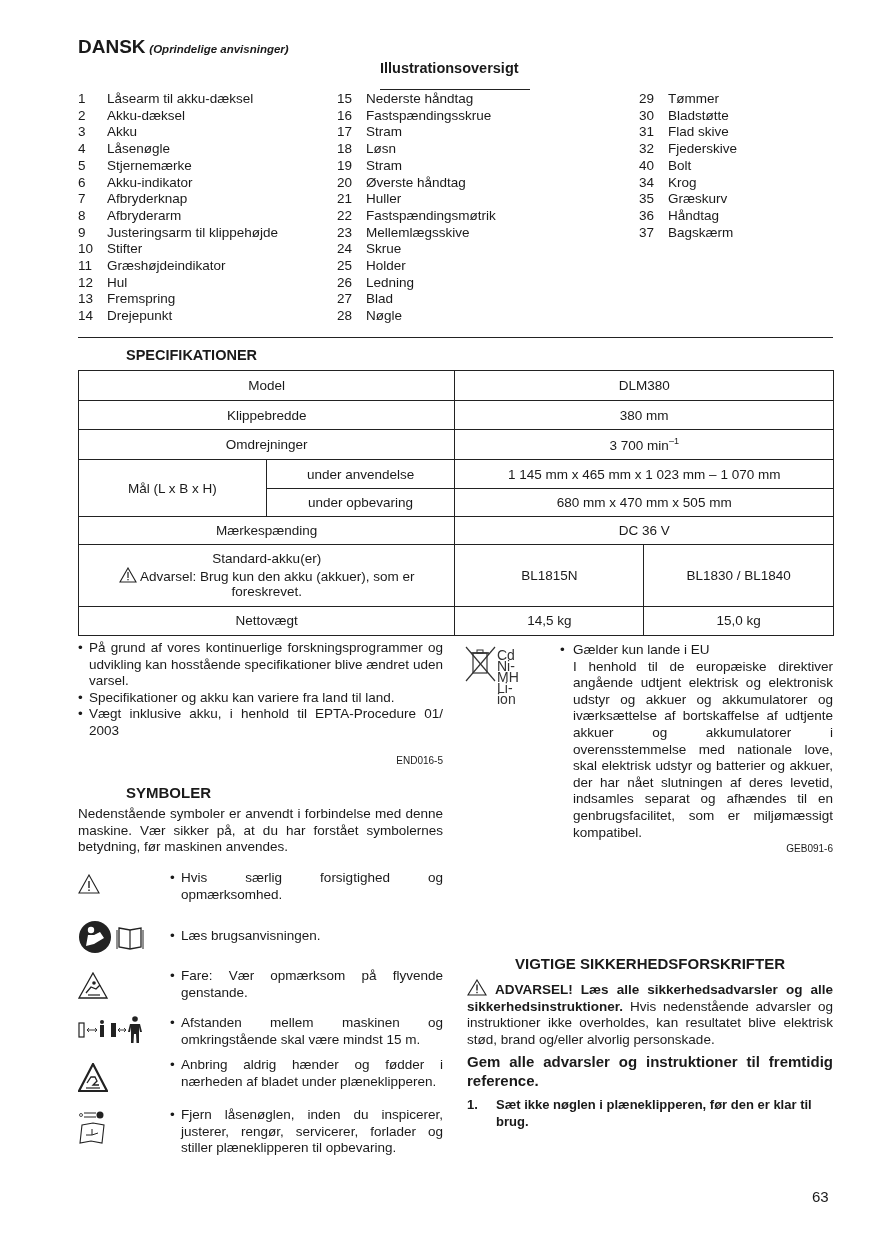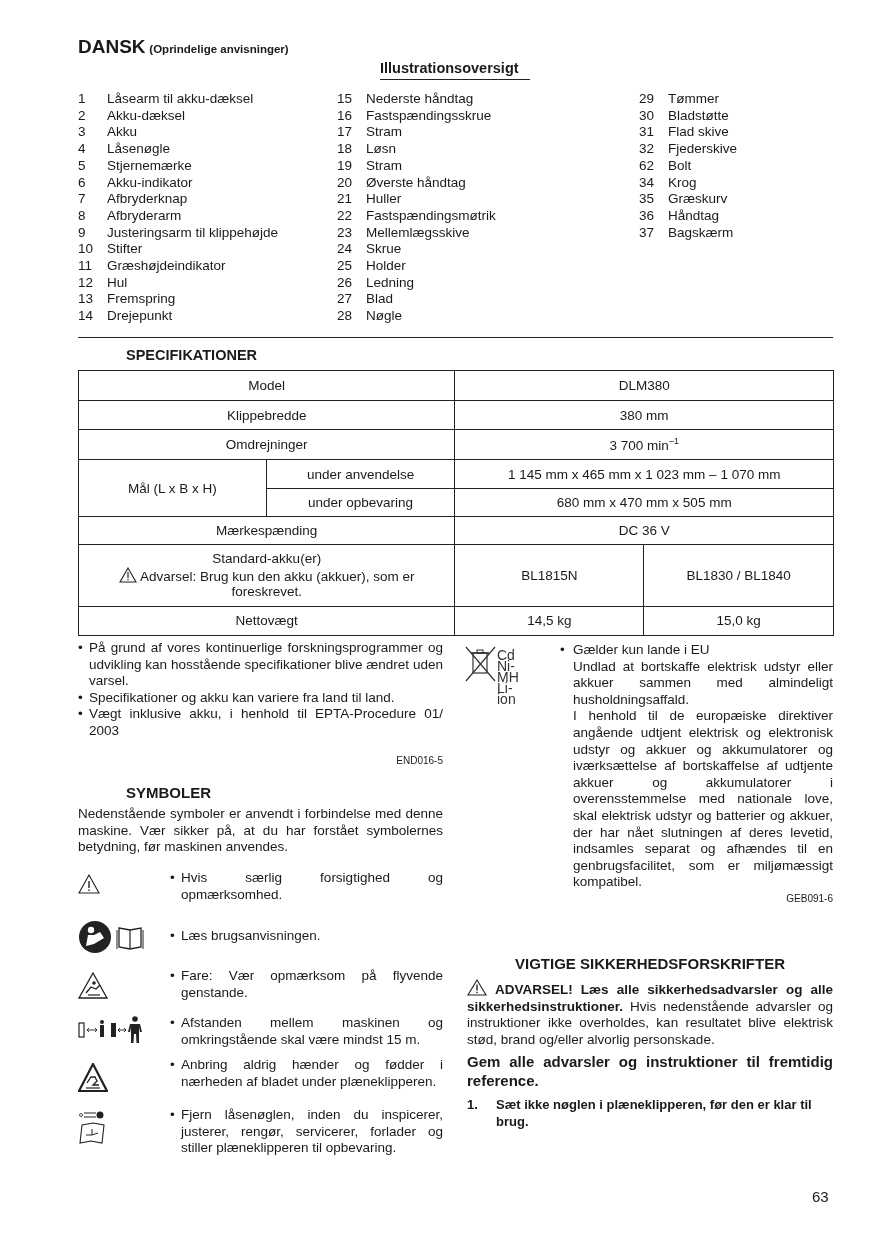--- a/index.html
+++ b/index.html
@@ -1,23 +1,23 @@
 <!DOCTYPE html>
 <html><head>
 <meta charset="utf-8">
 <style>
   html, body { margin: 0; padding: 0; background: #ffffff; }
   body { width: 875px; height: 1240px; position: relative; overflow: hidden;
          font-family: "Liberation Sans", sans-serif; color: #1a1a1a; font-size: 13.5px; }
   .abs { position: absolute; }
   .lang-title { left: 78px; top: 36px; }
   .lang-title .big { font-size: 19px; font-weight: bold; }
-  .lang-title .small { font-size: 11.5px; font-weight: bold; }
+  .lang-title .small { font-size: 11.5px; font-weight: bold; font-style: italic; }
   .illus-title { left: 380px; top: 60px; font-size: 14.5px; font-weight: bold;
-                 border-bottom: 1.3px solid #222; padding-bottom: 3px; width: 150px; }
+                 border-bottom: 1.3px solid #222; padding-bottom: 13px; width: 150px; }
   .parts-col { top: 91px; line-height: 16.7px; font-size: 13.5px; }
   .parts-col .row { display: flex; }
   .parts-col .num { width: 29px; }
   .hr-top { left: 78px; top: 337px; width: 755px; height: 0; border-top: 1.3px solid #222; }
   .sec-h { font-size: 14.5px; font-weight: bold; margin-left: 48px; }
   table.spec { position: absolute; left: 78px; top: 370px; width: 756px; border-collapse: collapse;
                font-size: 13.5px; }
   table.spec td { border: 1px solid #222; text-align: center; vertical-align: middle; padding: 6px 4px; }
   .notes { left: 78px; top: 640px; width: 365px; font-size: 13.5px; line-height: 16.5px; }
   .bullet { display: flex; text-align: justify; }
@@ -170,21 +170,21 @@
     </div>
   <div class="row">
       <span class="num">31</span>
       <span>Flad skive</span>
     </div>
   <div class="row">
       <span class="num">32</span>
       <span>Fjederskive</span>
     </div>
   <div class="row">
-      <span class="num">62</span>
+      <span class="num">40</span>
       <span>Bolt</span>
     </div>
   <div class="row">
       <span class="num">34</span>
       <span>Krog</span>
     </div>
   <div class="row">
       <span class="num">35</span>
       <span>Græskurv</span>
     </div>
@@ -286,21 +286,20 @@
     <div>Cd</div>
     <div>Ni-MH</div>
     <div>Li-ion</div>
   </div>
 </div>
 <div class="abs weee-text">
   <div style="display:flex;">
       <span style="width:13px; flex:none;">•</span>
       <span>Gælder kun lande i EU</span>
     </div>
-  <div style="padding-left:13px;">Undlad at bortskaffe elektrisk udstyr eller akkuer sammen med almindeligt husholdningsaffald.</div>
   <div style="padding-left:13px;">I henhold til de europæiske direktiver angående udtjent elektrisk og elektronisk udstyr og akkuer og akkumulatorer og iværksættelse af bortskaffelse af udtjente akkuer og akkumulatorer i overensstemmelse med nationale love, skal elektrisk udstyr og batterier og akkuer, der har nået slutningen af deres levetid, indsamles separat og afhændes til en genbrugsfacilitet, som er miljømæssigt kompatibel.</div>
   <div class="code" style="">GEB091-6</div>
 </div>
 
 <div class="abs sec-h" style="left:78px; top:784px; font-size:15px;">SYMBOLER</div>
 <div class="abs" style="left:78px; top:806px; width:365px; text-align:justify; line-height:16.5px;">Nedenstående symboler er anvendt i forbindelse med denne maskine. Vær sikker på, at du har forstået symbolernes betydning, før maskinen anvendes.</div>
 
 <div class="sym-row" style="top:870px;">
   <div class="ic">
     <svg width="22" height="20" viewBox="0 0 22 20" style="margin-top:4px">

